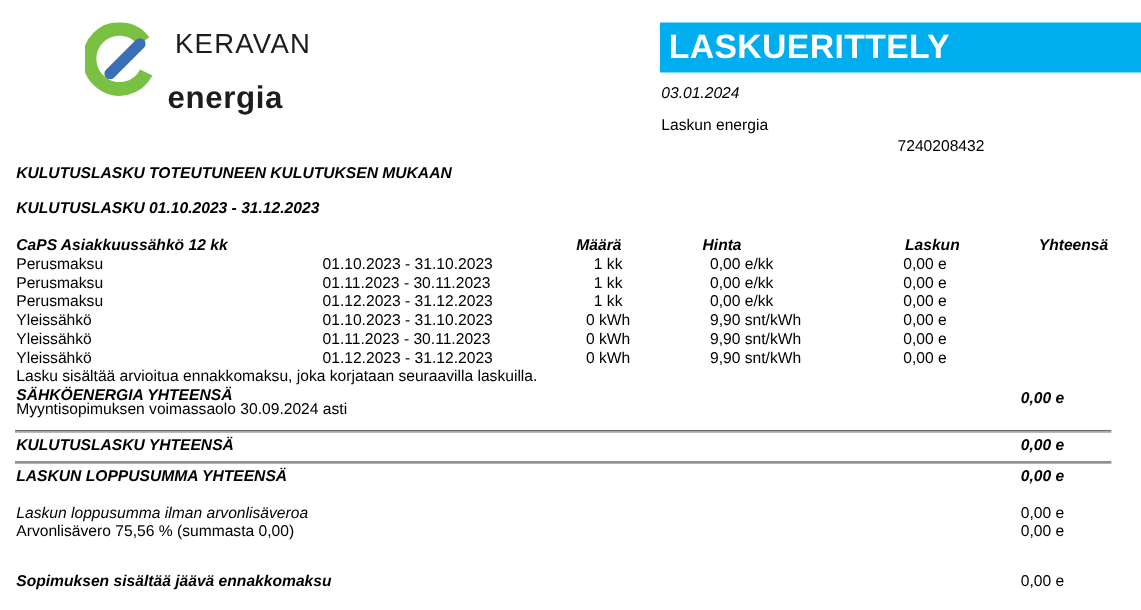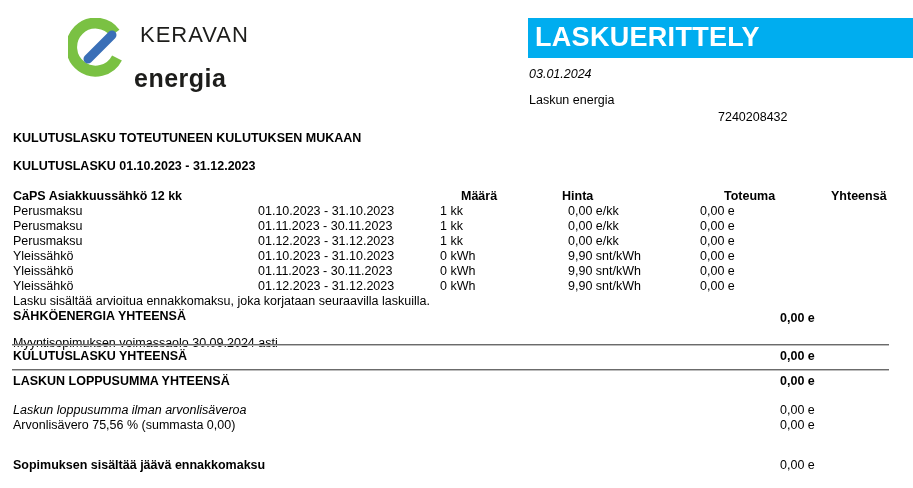--- a/index.html
+++ b/index.html
@@ -1,28 +1,28 @@
 <!DOCTYPE html>
 <html><head>
   <meta charset="utf-8">
   <style>
     html, body { margin: 0; padding: 0; background: #ffffff; }
     body { width: 913px; height: 488px; position: relative; overflow: hidden;
       font-family: "Liberation Sans", sans-serif; color: #000; }
     .abs { position: absolute; white-space: nowrap; }
     .t { font-size: 12.5px; line-height: 15px; }
-    .b { font-weight: bold; }
+    .b { font-weight: bold; font-style: italic; }
     .logo { position: absolute; left: 68px; top: 16px; width: 220px; height: 68px; }
     .logo-mark { position: absolute; left: 0; top: 2px; width: 60px; height: 60px; }
     .brand-top { position: absolute; left: 72px; top: 6px; font-size: 22px; letter-spacing: 1px; color: #1d1d1b; }
     .brand-bottom { position: absolute; left: 66px; top: 24px; font-size: 25px; font-weight: bold; color: #1d1d1b; letter-spacing: 0.5px; margin-top: 24px; }
     .title-bar { position: absolute; left: 528px; top: 18px; width: 385px; height: 40px; background: #00adef; }
     .title-text { position: absolute; left: 7px; top: 4px; font-size: 27px; font-weight: bold; color: #fff; letter-spacing: 0.3px; }
     .rule { position: absolute; left: 12px; width: 877px; height: 1px; background: #6b6b6b; border-bottom: 1px solid #bdbdbd; }
-    .right { text-align: left; }
+    .right { text-align: center; }
   </style>
 </head>
 <body>
 
 <div class="logo">
   <svg class="logo-mark" viewBox="0 0 60 60">
     <path d="M49 40 A24 24 0 1 1 47 15" fill="none" stroke="#7ac143" stroke-width="11" stroke-linecap="butt"></path>
     <line x1="20" y1="41" x2="44" y2="17" stroke="#3a6fb7" stroke-width="9" stroke-linecap="round"></line>
   </svg>
   <div class="brand-top">KERAVAN</div>
@@ -35,21 +35,21 @@
 <div class="abs t" style="left:529px; top:67px;font-style:italic;">03.01.2024</div>
 <div class="abs t" style="left:529px; top:93px;">Laskun energia</div>
 <div class="abs t" style="left:718px; top:93px;margin-top:17px;">7240208432</div>
 
 <div class="abs t b" style="left:13px; top:131px;">KULUTUSLASKU TOTEUTUNEEN KULUTUKSEN MUKAAN</div>
 <div class="abs t b" style="left:13px; top:159px;">KULUTUSLASKU 01.10.2023 - 31.12.2023</div>
 
 <div class="abs t b" style="left:13px; top:189px;">CaPS Asiakkuussähkö 12 kk</div>
 <div class="abs t b" style="left:461px; top:189px;">Määrä</div>
 <div class="abs t b" style="left:562px; top:189px;text-align:right;">Hinta</div>
-<div class="abs t b" style="left:724px; top:189px;">Toteuma</div>
+<div class="abs t b" style="left:724px; top:189px;">Laskun</div>
 <div class="abs t b" style="left:831px; top:189px;">Yhteensä</div>
 
 <div>
   <div class="abs t" style="left:13px; top:204px;">Perusmaksu</div>
   <div class="abs t" style="left:258px; top:204px;">01.10.2023 - 31.10.2023</div>
   <div class="abs t right" style="left:440px; width:93px; top:204px;">1 kk</div>
   <div class="abs t" style="left:568px; top:204px;">0,00 e/kk</div>
   <div class="abs t right" style="left:700px; width:80px; top:204px;">0,00 e</div>
 </div>
 <div>
@@ -85,21 +85,21 @@
   <div class="abs t" style="left:258px; top:279px;">01.12.2023 - 31.12.2023</div>
   <div class="abs t right" style="left:440px; width:93px; top:279px;">0 kWh</div>
   <div class="abs t" style="left:568px; top:279px;">9,90 snt/kWh</div>
   <div class="abs t right" style="left:700px; width:80px; top:279px;">0,00 e</div>
 </div>
 
 <div class="abs t" style="left:13px; top:294px;">Lasku sisältää arvioitua ennakkomaksu, joka korjataan seuraavilla laskuilla.</div>
 
 <div class="abs t b" style="left:13px; top:309px;">SÄHKÖENERGIA YHTEENSÄ</div>
 <div class="abs t b right" style="left:780px; width:108px; top:311px;">0,00 e</div>
-<div class="abs t" style="left:13px; top:336px;">Myyntisopimuksen voimassaolo 30.09.2024 asti</div>
+<div class="abs t" style="left:13px; top:320px;">Myyntisopimuksen voimassaolo 30.09.2024 asti</div>
 
 <div class="rule" style="top:344px;"></div>
 <div class="abs t b" style="left:13px; top:349px;">KULUTUSLASKU YHTEENSÄ</div>
 <div class="abs t b right" style="left:780px; width:108px; top:349px;">0,00 e</div>
 
 <div class="rule" style="top:369px;"></div>
 <div class="abs t b" style="left:13px; top:374px;">LASKUN LOPPUSUMMA YHTEENSÄ</div>
 <div class="abs t b right" style="left:780px; width:108px; top:374px;">0,00 e</div>
 
 <div class="abs t" style="left:13px; top:403px;font-style:italic;">Laskun loppusumma ilman arvonlisäveroa</div>

